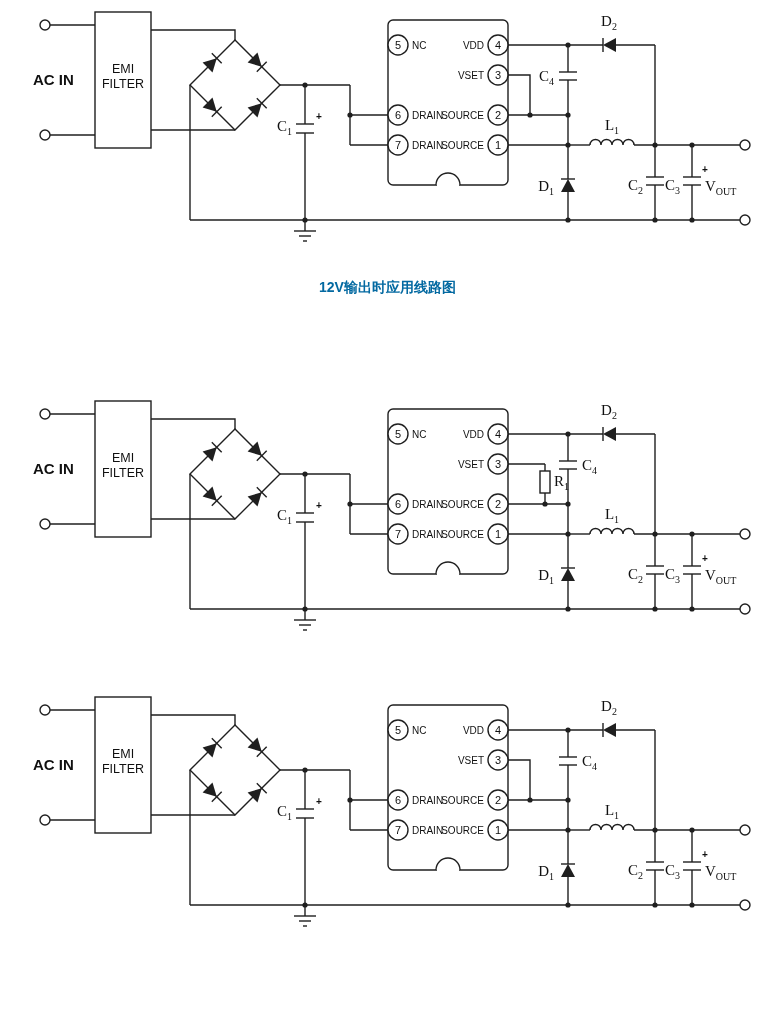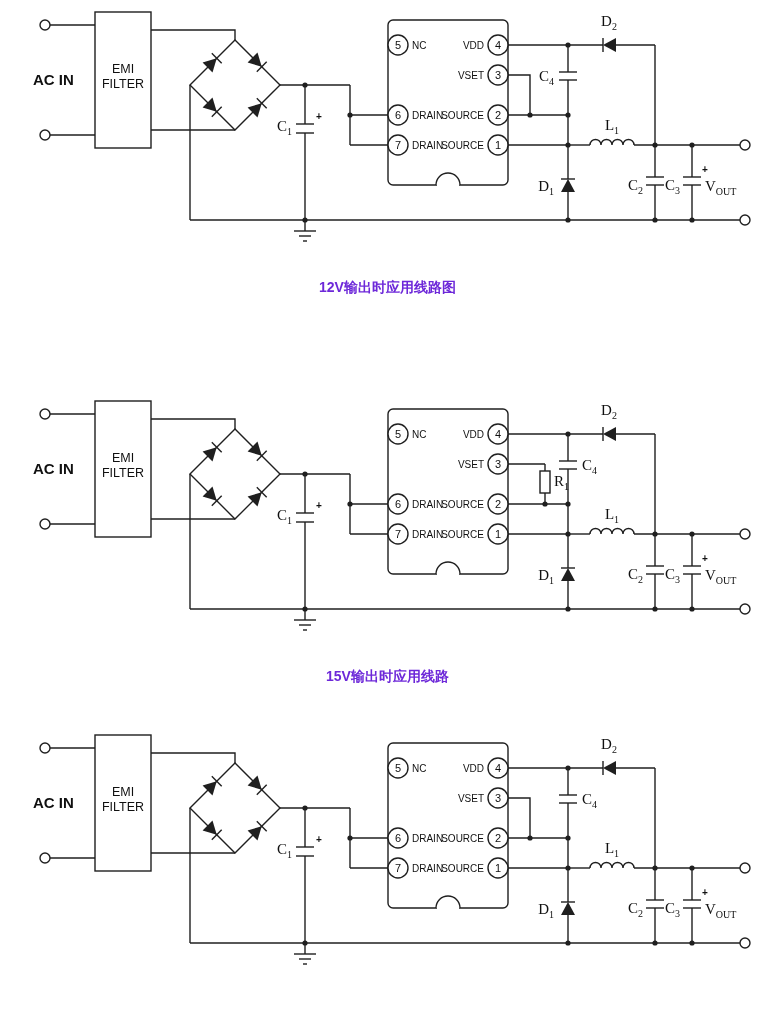--- a/index.html
+++ b/index.html
@@ -5,21 +5,21 @@
   html,body{margin:0;padding:0;background:#e8e8e8;}
   .sheet{
     width:775px;height:1024px;background:#ffffff;margin:0 auto;
     font-family:"Liberation Sans",sans-serif;overflow:hidden;
   }
   .circuit{display:block;}
   .c2{margin-top:92px;}
   .c3{margin-top:37px;}
   .caption{
     width:775px;text-align:center;font:bold 14px "Liberation Sans",sans-serif;
-    color:#6d28d9;margin-top:18px;line-height:20px;
+    color:#0369a1;margin-top:18px;line-height:20px;
   }
   
   .sch line,.sch polyline,.sch path{stroke:#1f1f1f;stroke-width:1.4;fill:none;}
   .sch rect{stroke:#1f1f1f;stroke-width:1.4;fill:#ffffff;}
   .sch circle{stroke:#1f1f1f;stroke-width:1.4;fill:#ffffff;}
   .sch .dot{fill:#1f1f1f;stroke:none;}
   .sch .erase{stroke:#ffffff;stroke-width:4;}
   .sch .notch{fill:#ffffff;}
   .sch text{fill:#101010;stroke:none;}
   .t-ac{font:bold 15px "Liberation Sans",sans-serif;}
@@ -310,21 +310,20 @@
         <text class="t-ref" x="582" y="81"><tspan>C</tspan><tspan class="t-sub" dy="3.5">4</tspan></text>
         <text class="t-ref" text-anchor="middle" x="609" y="26"><tspan>D</tspan><tspan class="t-sub" dy="3.5">2</tspan></text>
         <text class="t-ref" text-anchor="end" x="554" y="191"><tspan>D</tspan><tspan class="t-sub" dy="3.5">1</tspan></text>
         <text class="t-ref" text-anchor="middle" x="612" y="130"><tspan>L</tspan><tspan class="t-sub" dy="3.5">1</tspan></text>
         <text class="t-ref" text-anchor="end" x="643" y="190"><tspan>C</tspan><tspan class="t-sub" dy="3.5">2</tspan></text>
         <text class="t-ref" text-anchor="end" x="680" y="190"><tspan>C</tspan><tspan class="t-sub" dy="3.5">3</tspan></text>
         <text class="t-plus" x="702" y="173">+</text>
         <text class="t-ref" x="705" y="191"><tspan>V</tspan><tspan class="t-sub" dy="3.5">OUT</tspan></text>
       </g>
     </svg>
-    <div class="caption">15V输出时应用线路</div>
   </section>
 
   <section class="circuit c3">
     <svg class="sch" width="775" height="255" viewBox="0 0 775 255" role="img">
       <g>
         <circle cx="45" cy="25" r="5"></circle>
         <circle cx="45" cy="135" r="5"></circle>
         <line x1="50" y1="25" x2="95" y2="25"></line>
         <line x1="50" y1="135" x2="95" y2="135"></line>
         <text class="t-ac" x="33" y="85">AC IN</text>

